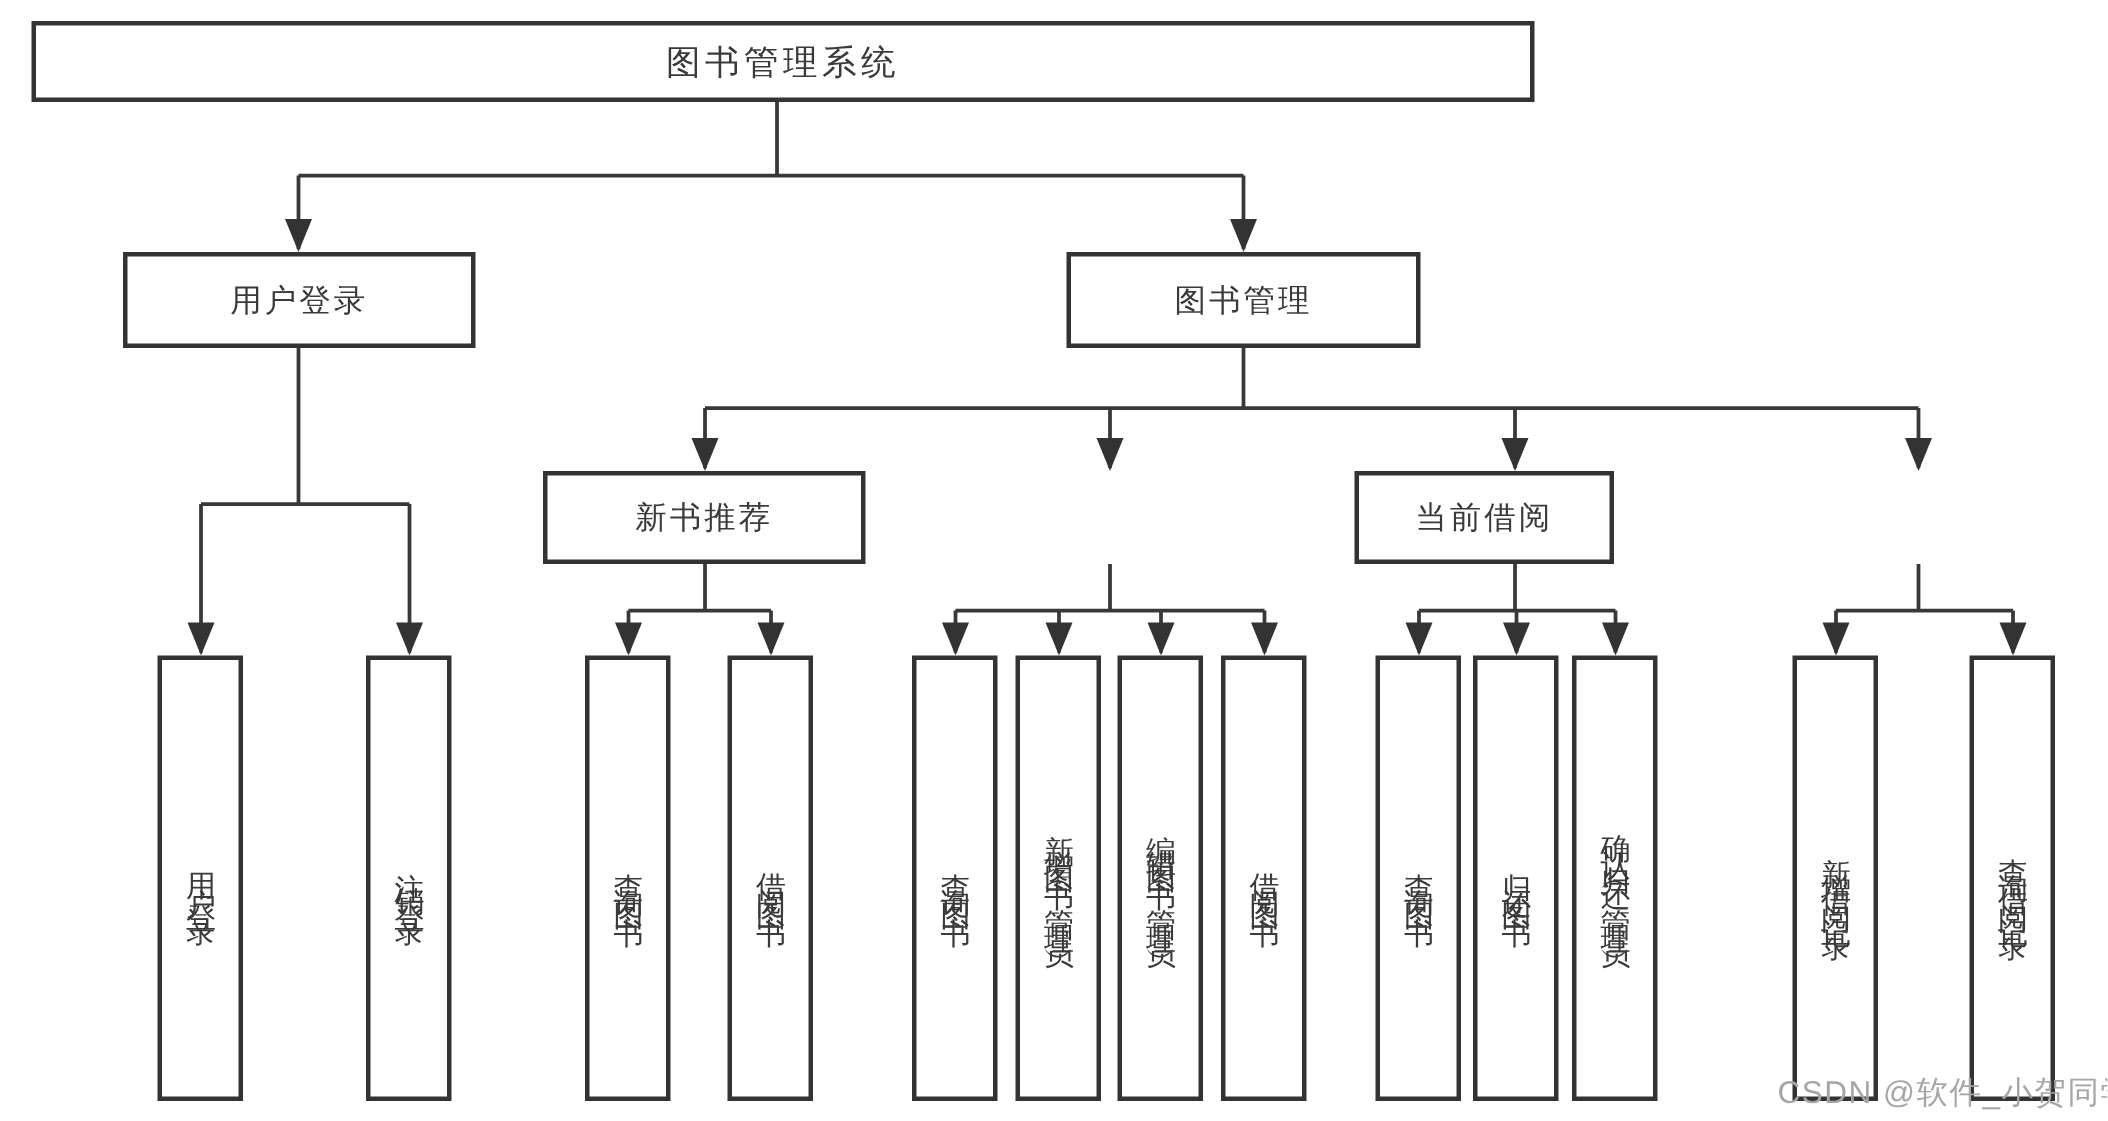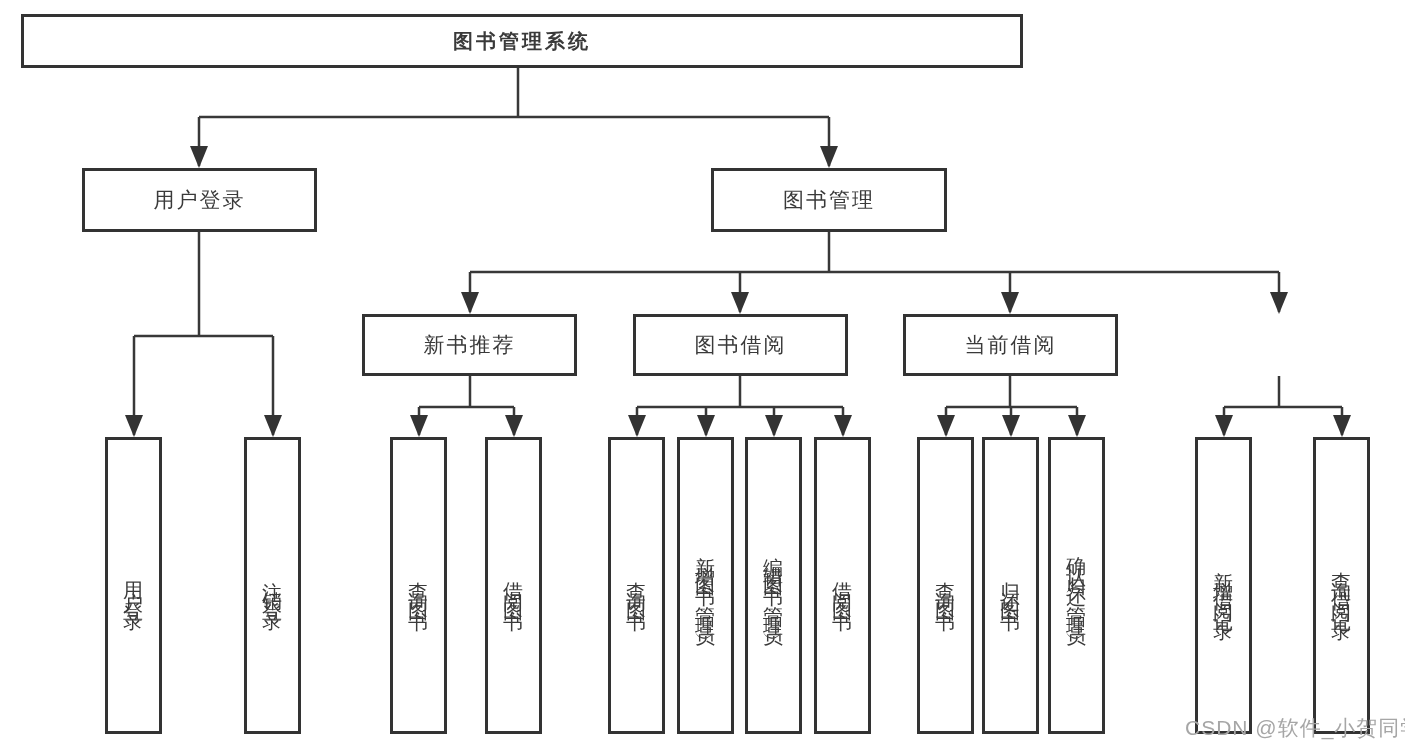--- a/index.html
+++ b/index.html
@@ -31,23 +31,22 @@
     align-items: center;
     justify-content: center;
     color: #3a3a3a;
   }
   .node.h-node {
     font-size: 21px;
     letter-spacing: 2px;
     white-space: nowrap;
   }
   .node.root-node {
-    font-size: 20px;
+    font-size: 23px;
     letter-spacing: 3px;
-    font-weight: bold;
   }
   .node.leaf-node {
     width: 57px;
     top: 437px;
     height: 297px;
   }
   .v-label {
     writing-mode: vertical-rl;
     text-orientation: mixed;
     font-size: 20px;
@@ -127,24 +126,21 @@
   <div class="node h-node" style="left:82px; top:168px; width:235px; height:64px;">
     <span>用户登录</span>
   </div>
   <div class="node h-node" style="left:711px; top:168px; width:236px; height:64px;">
     <span>图书管理</span>
   </div>
 
   <div class="node h-node" style="left:362px; top:314px; width:215px; height:62px;">
     <span>新书推荐</span>
   </div>
-  <div class="node h-node" style="left:633px; top:314px; width:215px; height:62px;">
-    <span>图书借阅</span>
-  </div>
-  <div class="node h-node" style="left:903px; top:314px; width:215px; height:62px;">
+  <div class="node h-node" style="left:903px; top:314px; width:173px; height:62px;">
     <span>当前借阅</span>
   </div>
 
   <div class="node leaf-node" style="left:105px;">
     <span class="v-label">用户登录</span>
   </div>
   <div class="node leaf-node" style="left:244px;">
     <span class="v-label">注销登录</span>
   </div>
 

